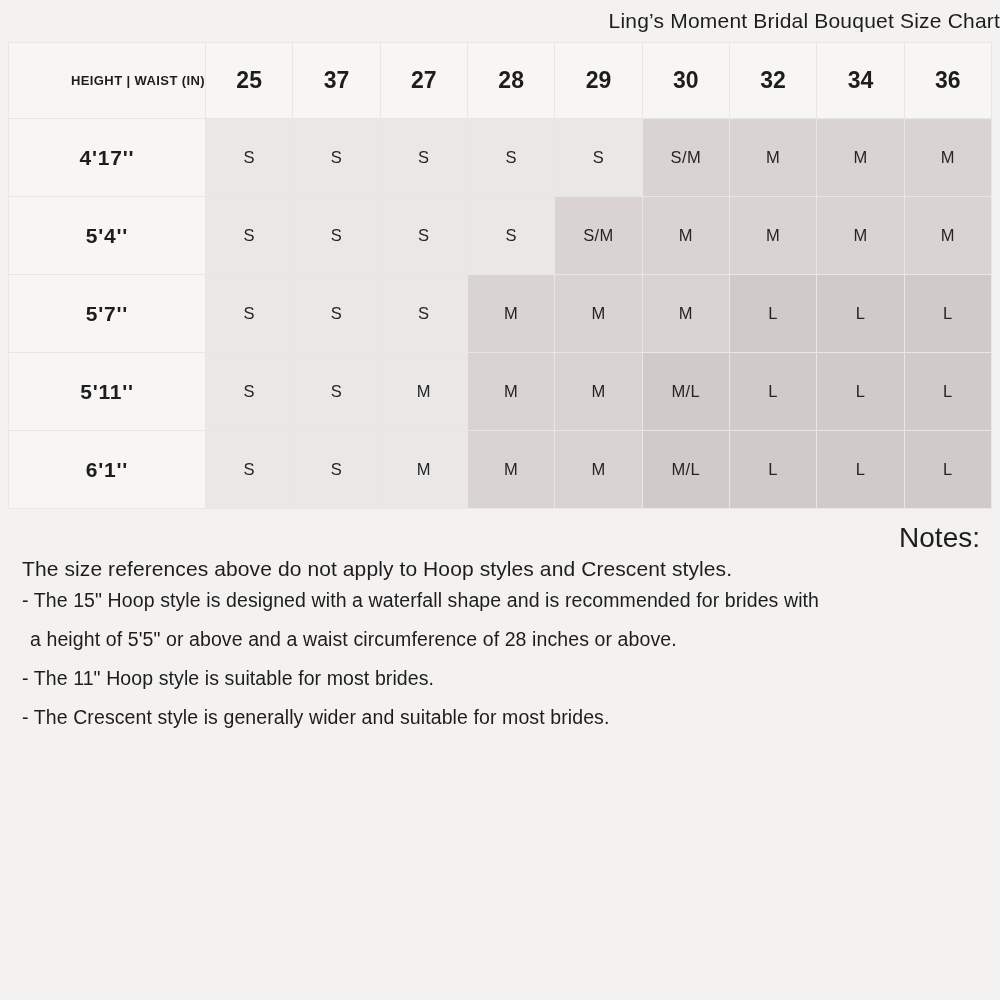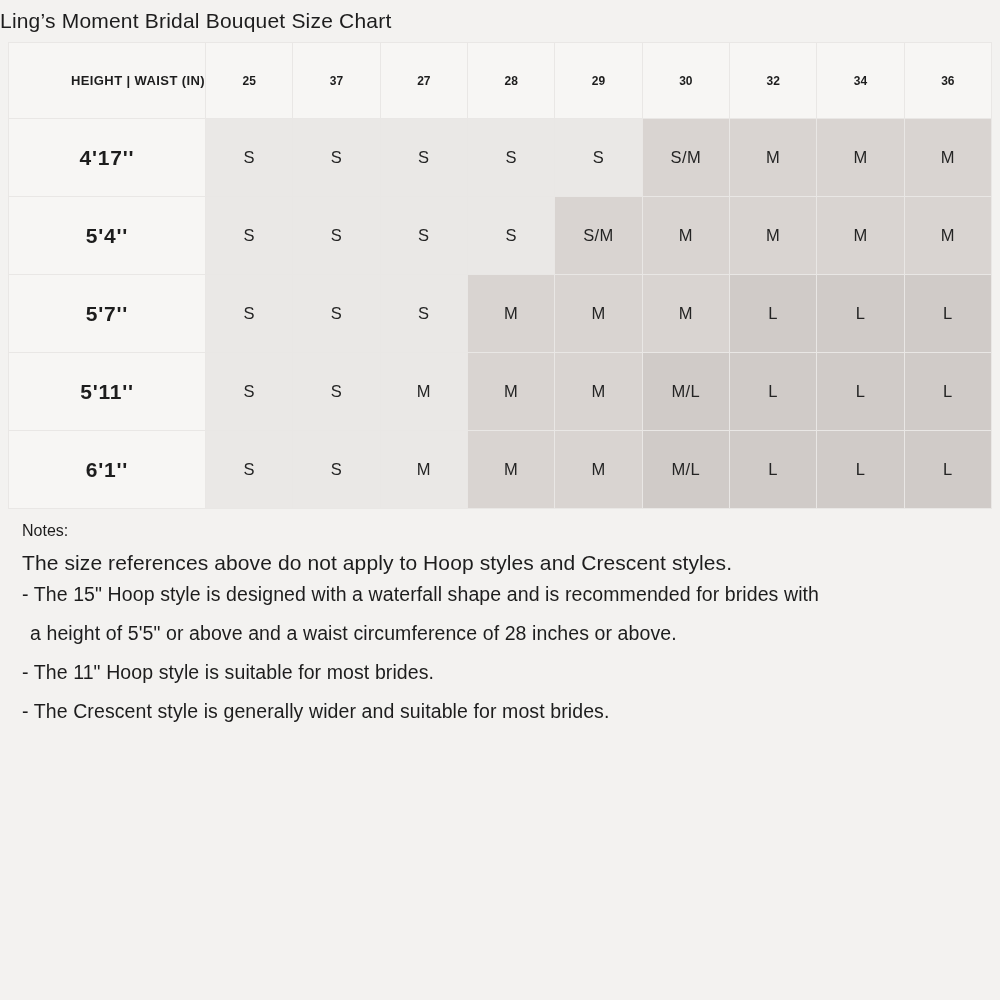--- a/index.html
+++ b/index.html
@@ -4,21 +4,21 @@
 <style>
   * { box-sizing: border-box; margin: 0; padding: 0; }
   html, body {
     width: 1000px; height: 1000px;
     font-family: "Liberation Sans", sans-serif;
     background: var(--bg, #f3f2f0);
     color: var(--ink, #1d1d1d);
     overflow: hidden;
   }
   .page-title {
-    text-align: left;
+    text-align: right;
     font-size: 21px;
     letter-spacing: 0.2px;
     padding-top: 9px;
     height: 42px;
     color: var(--ink, #1d1d1d);
   }
   table.size-chart {
     width: 984px;
     margin: 0 8px;
     border-collapse: collapse;
@@ -32,41 +32,41 @@
     text-align: center;
     vertical-align: middle;
   }
   thead th { height: 76px; background: var(--panel, #f7f6f4); }
   th.corner {
     font-size: 13px;
     font-weight: bold;
     letter-spacing: 0.4px;
     text-align: right;
   }
-  th.colhead { font-size: 12px; font-weight: bold; }
+  th.colhead { font-size: 23px; font-weight: bold; }
   tbody th.rowhead {
     height: 78px;
     background: var(--panel, #f7f6f4);
     font-size: 21px;
     font-weight: bold;
     letter-spacing: 0.8px;
   }
   td.cell {
     height: 78px;
     font-size: 16.5px;
     letter-spacing: 0.4px;
     color: #242424;
   }
   td.shade-light { background: var(--cell-light, #eae8e6); }
   td.shade-mid   { background: var(--cell-mid,   #d9d4d1); }
   td.shade-dark  { background: var(--cell-dark,  #d0cbc8); }
   .notes {
     padding: 13px 20px 0 22px;
   }
-  .notes-heading { font-size: 16px; margin-bottom: 11px; }
+  .notes-heading { font-size: 28px; margin-bottom: 3px; text-align: right; }
   .notes-intro   { font-size: 21px; margin-bottom: 0; letter-spacing: 0.1px; }
   .bullet .line  { font-size: 19.5px; line-height: 39px; letter-spacing: 0.1px; }
   .bullet .line.cont { padding-left: 8px; }
 </style>
 </head>
 <body>
 
 <div class="page-title">Ling’s Moment Bridal Bouquet Size Chart</div>
 
 <table class="size-chart">

